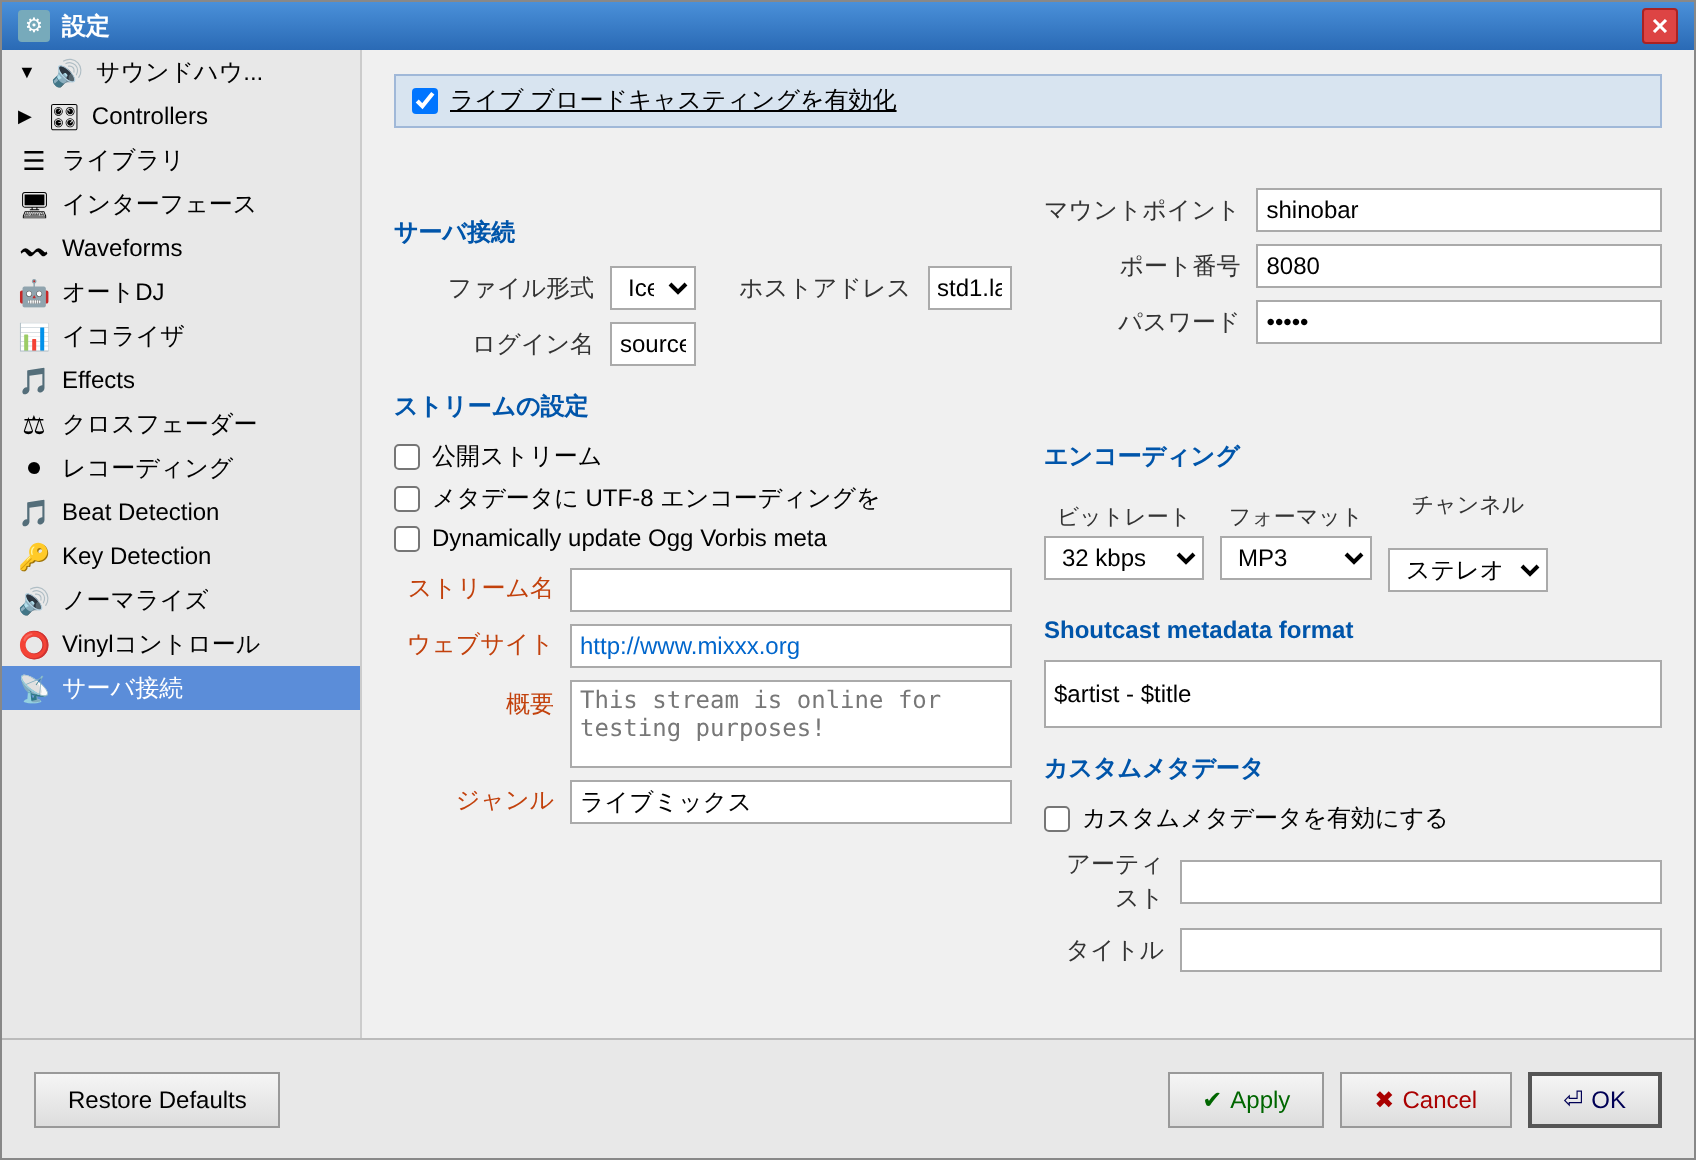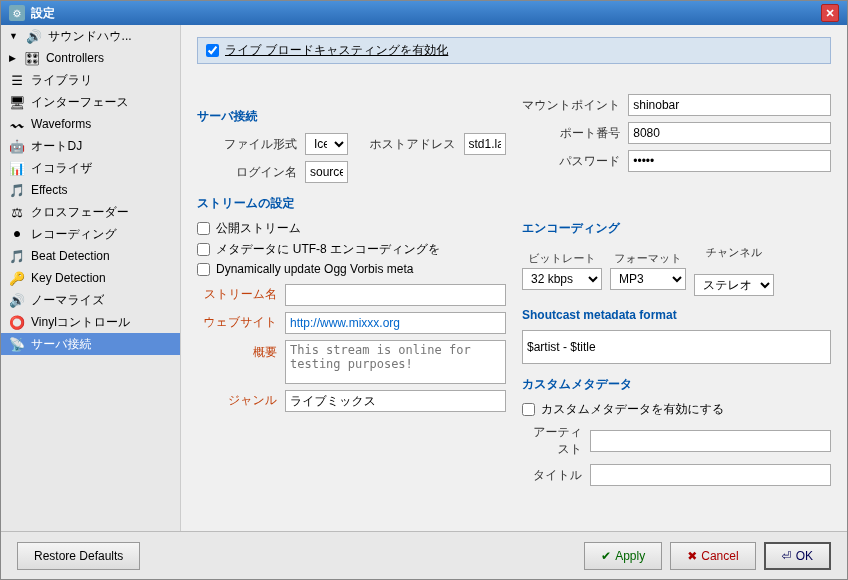--- a/index.html
+++ b/index.html
@@ -234,21 +234,21 @@
       color: #777;
       height: 44px;
     }
     .footer {
       display: flex;
       justify-content: space-between;
       align-items: center;
       padding: 8px 16px;
       border-top: 1px solid #bbb;
       background: #e8e8e8;
-      height: 48px;
+      height: 60px;
     }
     .btn {
       padding: 4px 16px;
       border: 1px solid #999;
       background: linear-gradient(to bottom, #f5f5f5, #ddd);
       cursor: pointer;
       font-size: 12px;
       display: flex;
       align-items: center;
       gap: 4px;

